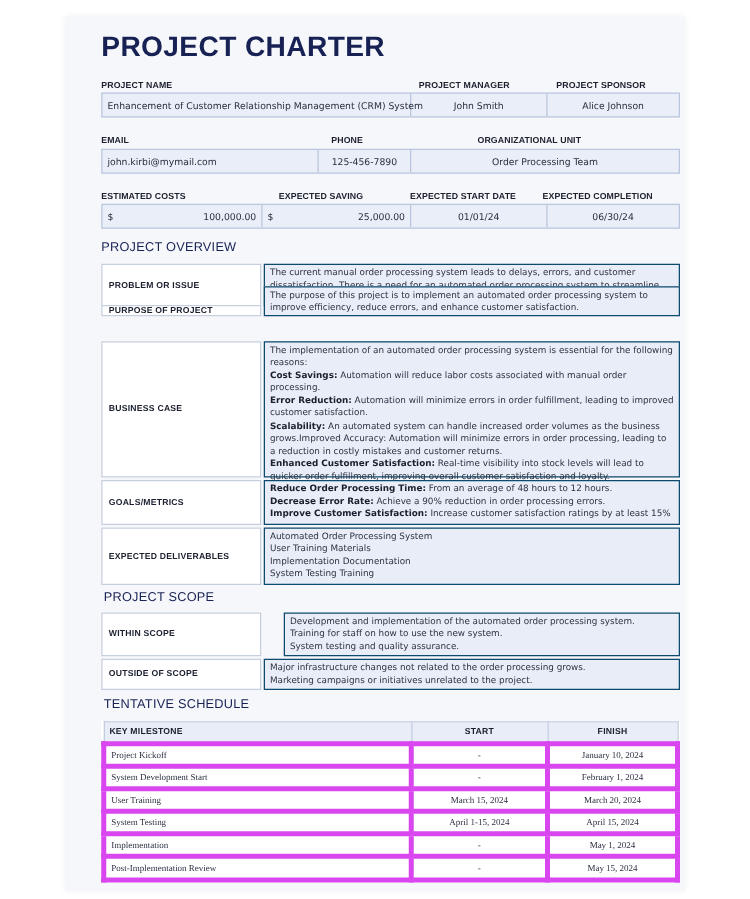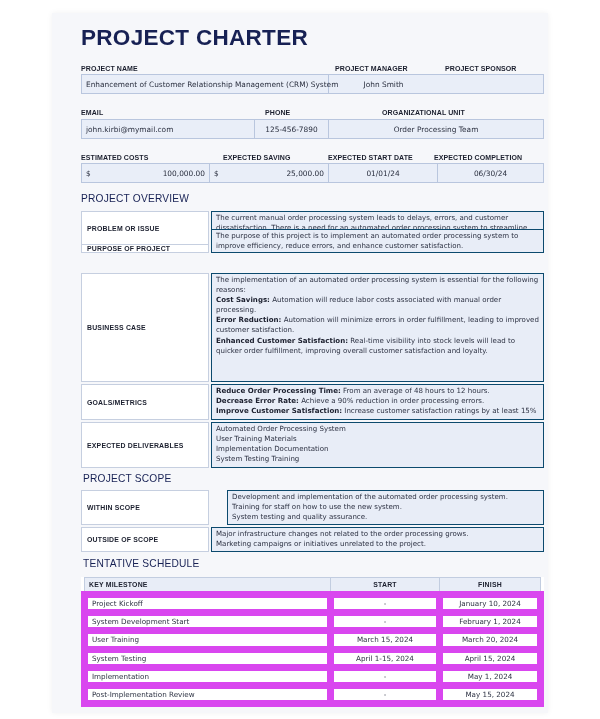--- a/index.html
+++ b/index.html
@@ -42,39 +42,40 @@
 
     table.sched {
       position: absolute; left: 19px; top: 564px; width: 463px;
       border-collapse: collapse; background: #ffffff;
       font-size: 7.2px; color: #2d3243;
     }
     table.sched th {
       background: #e8edf7; font-family: "Liberation Sans", sans-serif; font-weight: 700;
       font-size: 6.9px; color: #1b1f2e; height: 17px; border: 1px solid #c2cde0; letter-spacing: 0.2px;
     }
-    table.sched td { height: 18.2px; border: 7px solid #d946ef; }
+    table.sched td { height: 18.2px; border: 4px solid #d946ef; font-family: Liberation Serif, serif; }
     table.sched .m { text-align: left; padding-left: 4px; width: 246px; }
     table.sched .s { text-align: center; width: 109px; }
     table.sched .f { text-align: center; }
   </style>
 </head>
 <body>
 
 <div class="card">
   <div class="inner">
 
     <div class="title">PROJECT CHARTER</div>
 
     <div class="lbl" style="left:19px;top:52px;">PROJECT NAME</div>
     <div class="lbl" style="left:273px;top:52px;">PROJECT MANAGER</div>
     <div class="lbl" style="left:383px;top:52px;">PROJECT SPONSOR</div>
     <div class="box" style="left:19px;top:61px;width:463px;height:20px;">
       <div class="c" style="width:247px;">Enhancement of Customer Relationship Management (CRM) System</div>
       <div class="c center" style="width:109px;">John Smith</div>
+      <div class="c center" style="flex:1;">Alice Johnson</div>
     </div>
 
     <div class="lbl" style="left:19px;top:96px;">EMAIL</div>
     <div class="lbl" style="left:203px;top:96px;">PHONE</div>
     <div class="lbl" style="left:320px;top:96px;">ORGANIZATIONAL UNIT</div>
     <div class="box" style="left:19px;top:106px;width:463px;height:20px;">
       <div class="c" style="width:173px;">john.kirbi@mymail.com</div>
       <div class="c center" style="width:74px;">125-456-7890</div>
       <div class="c center" style="flex:1;">Order Processing Team</div>
     </div>
@@ -107,20 +108,21 @@
       <div class="k">PURPOSE OF PROJECT</div>
       <div class="v">The purpose of this project is to implement an automated order processing system to improve efficiency, reduce errors, and enhance customer satisfaction.</div>
     </div>
 
     <div class="row" style="top:260px;height:109px;">
       <div class="k">BUSINESS CASE</div>
       <div class="v">
         <div>The implementation of an automated order processing system is essential for the following reasons:</div>
         <div><b>Cost Savings:</b><span> Automation will reduce labor costs associated with manual order processing.</span></div>
         <div><b>Error Reduction:</b><span> Automation will minimize errors in order fulfillment, leading to improved customer satisfaction.</span></div>
+        <div><b>Scalability:</b><span> An automated system can handle increased order volumes as the business grows.Improved Accuracy: Automation will minimize errors in order processing, leading to a reduction in costly mistakes and customer returns.</span></div>
         <div><b>Enhanced Customer Satisfaction:</b><span> Real-time visibility into stock levels will lead to quicker order fulfillment, improving overall customer satisfaction and loyalty.</span></div>
       </div>
     </div>
 
     <div class="row" style="top:371px;height:36px;">
       <div class="k">GOALS/METRICS</div>
       <div class="v">
         <div><b>Reduce Order Processing Time:</b><span> From an average of 48 hours to 12 hours.</span></div>
         <div><b>Decrease Error Rate:</b><span> Achieve a 90% reduction in order processing errors.</span></div>
         <div><b>Improve Customer Satisfaction:</b><span> Increase customer satisfaction ratings by at least 15%</span></div>

